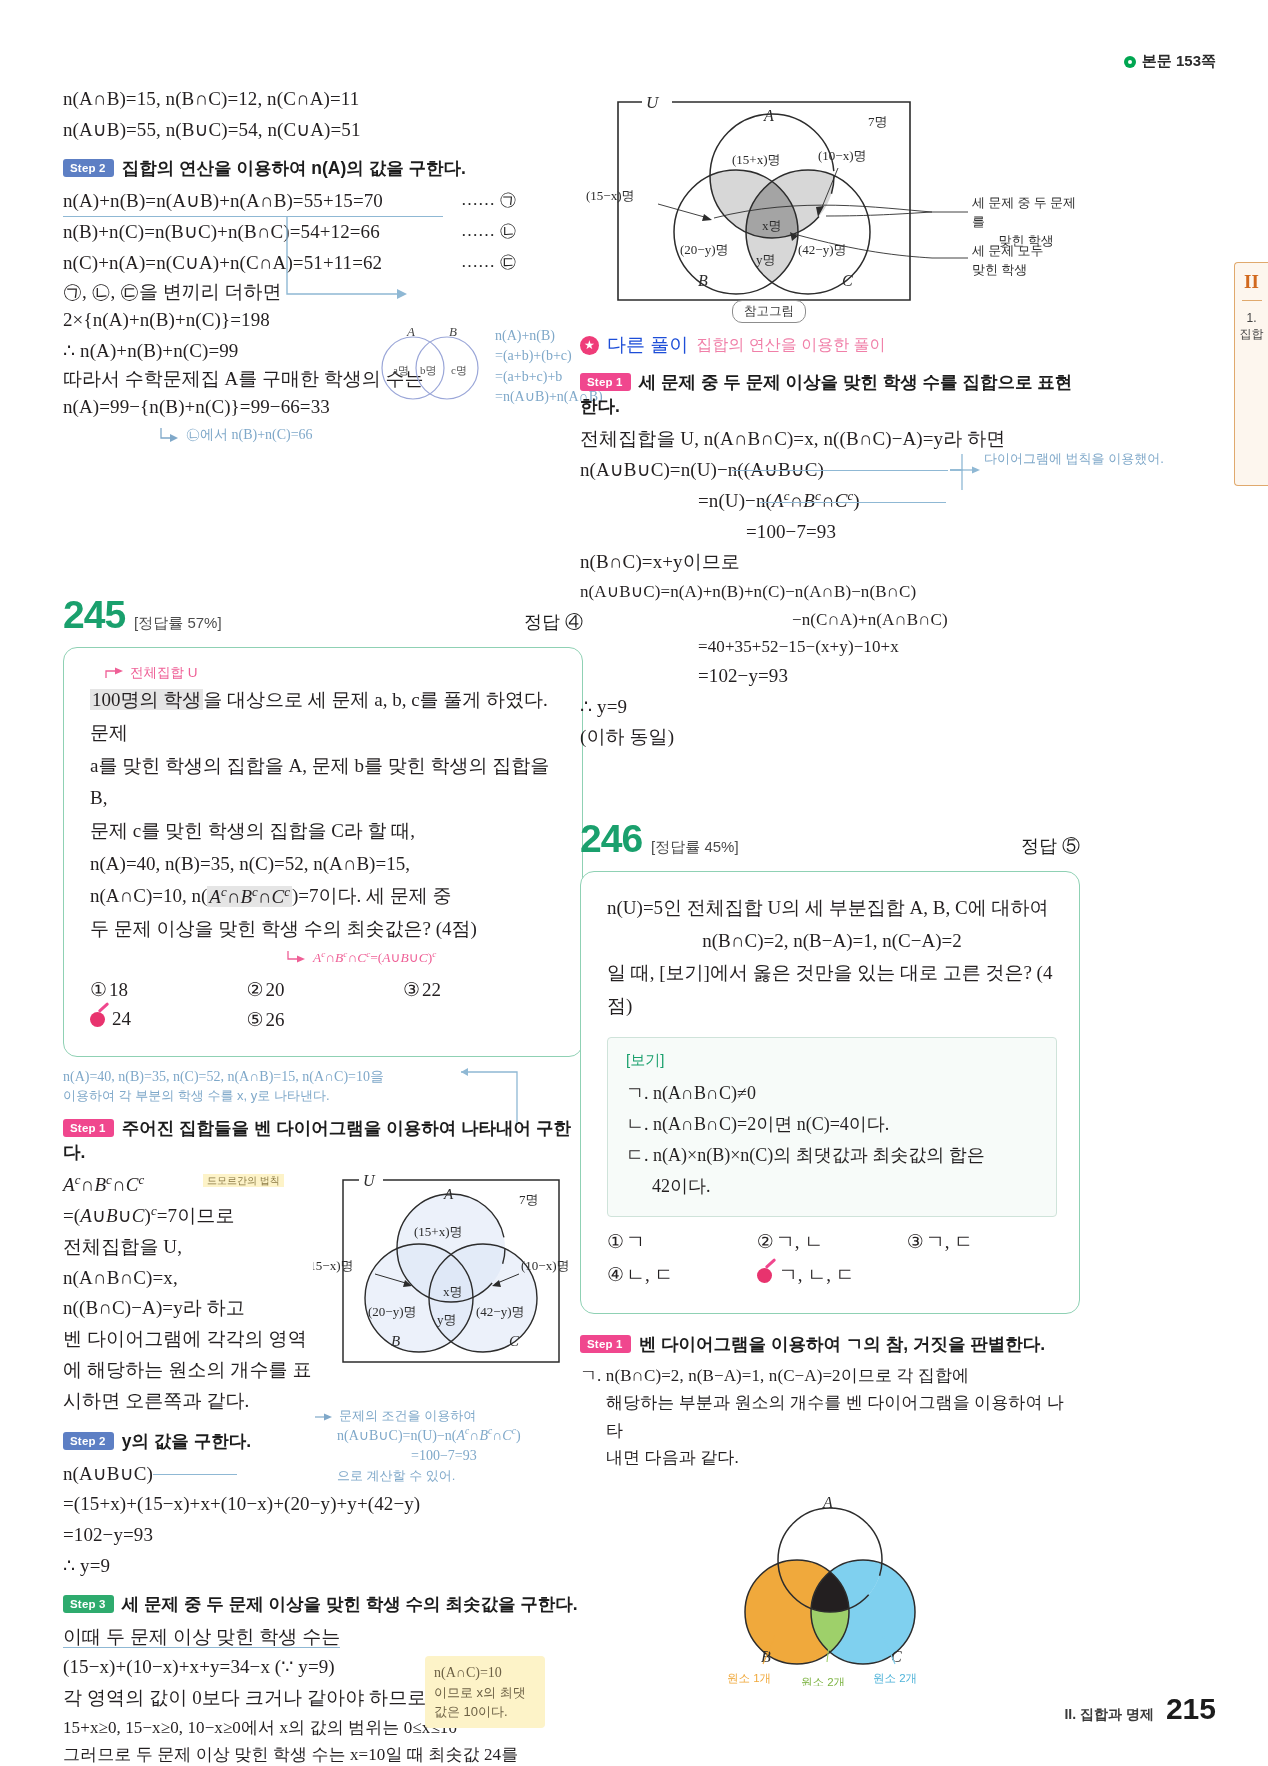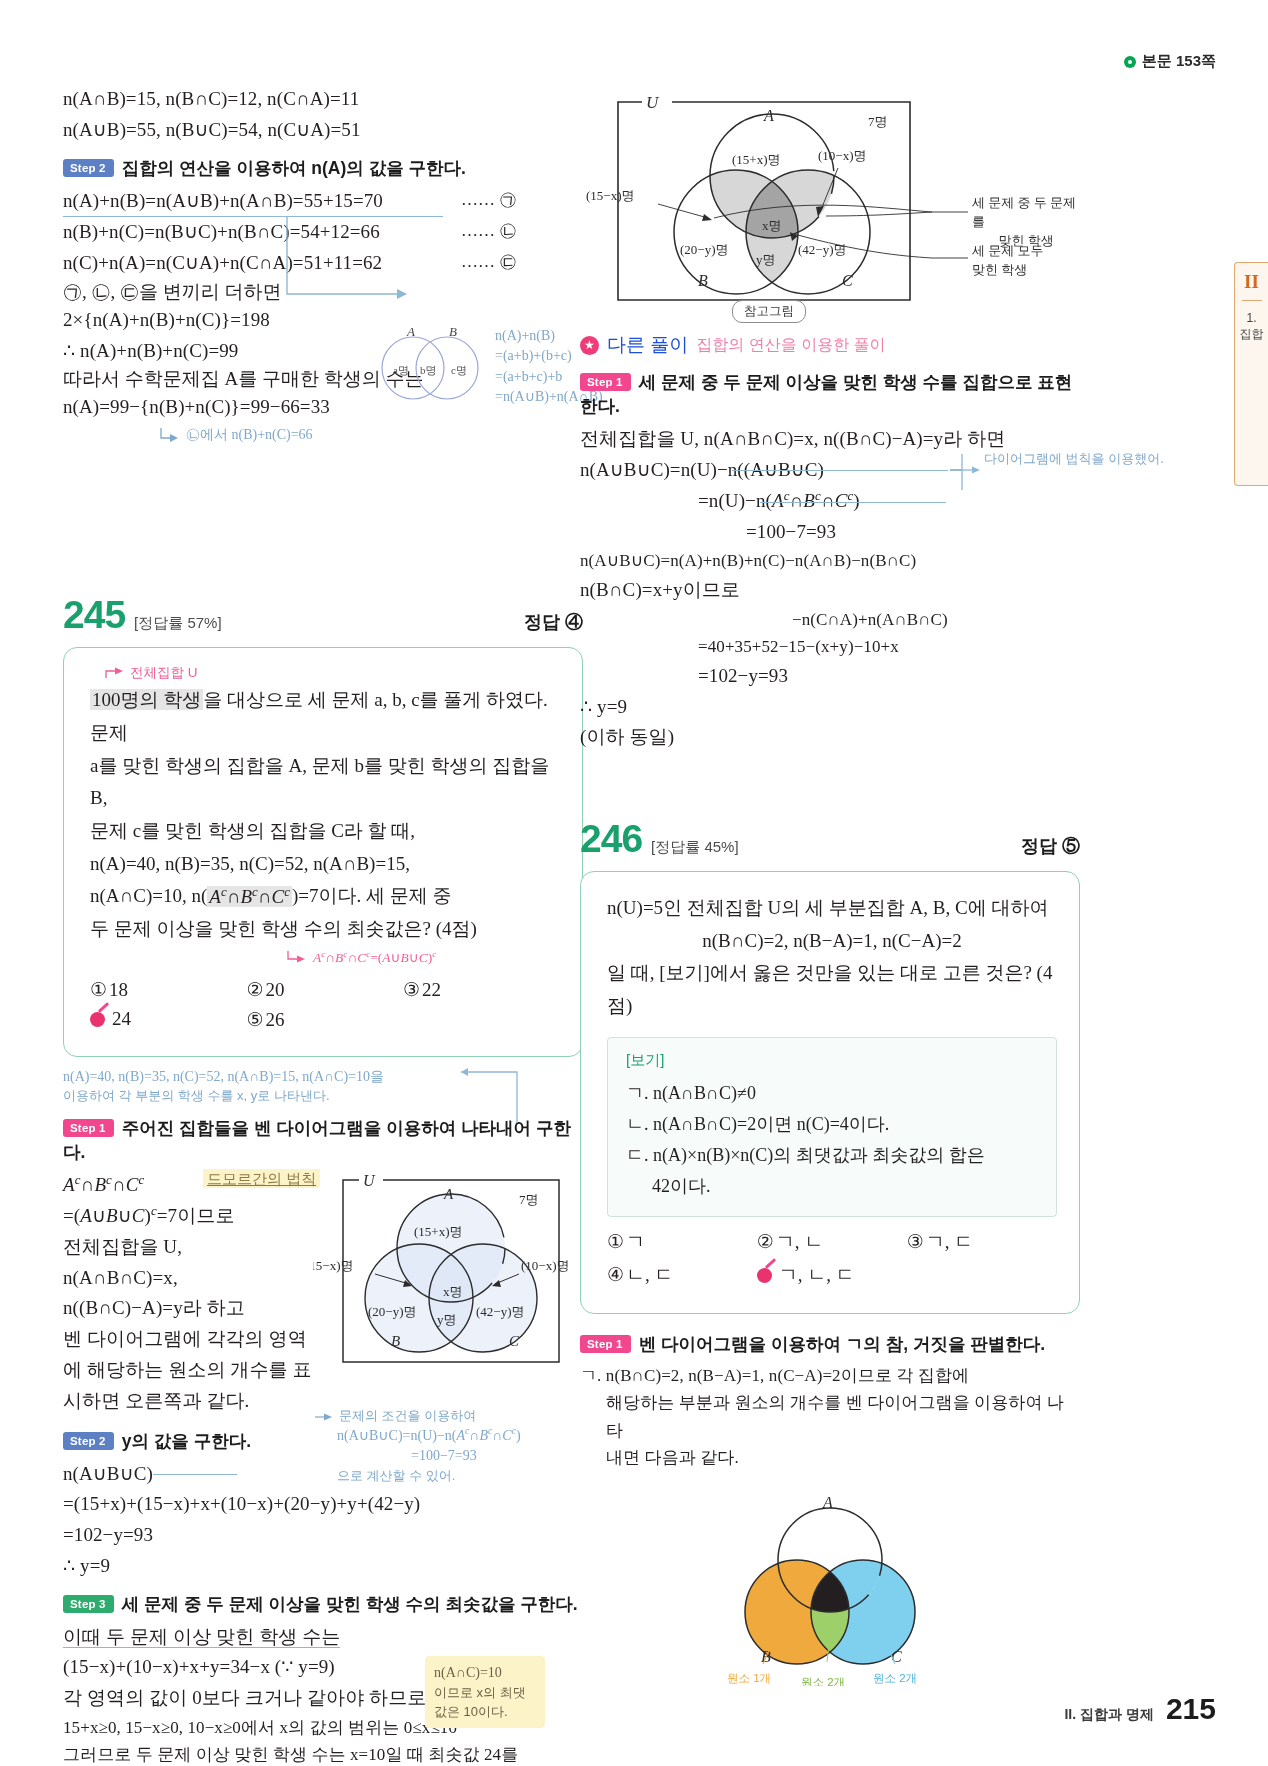--- a/index.html
+++ b/index.html
@@ -77,21 +77,21 @@
     font-family:"Liberation Sans", sans-serif;
     font-size:39px; font-weight:bold; color:#1aa06d; letter-spacing:-1px;
   }
   .prob-rate {
     font-family:"Liberation Sans", sans-serif;
     font-size:15px; color:#4d4d4d; margin-left:9px;
   }
   .prob-ans {
     margin-left:auto;
     font-family:"Liberation Sans", sans-serif;
-    font-size:18px; font-weight:bold; color:#1c1c1c;margin-top:17px;
+    font-size:18px; font-weight:normal; color:#1c1c1c;margin-top:17px;
   }
 
   
   .prob-box {
     border:1.4px solid #8fd1b4; border-radius:14px;
     padding:20px 22px 18px 26px; position:relative;
     background:#fff;
   }
   .prob-box .bodytext { font-size:19px; line-height:1.72; }
   .hl-pink { background:#e5e5e5; padding:0 2px; }
@@ -301,21 +301,21 @@
           <div class="mathline">=(<span class="it">A</span>∪<span class="it">B</span>∪<span class="it">C</span>)<sup class="c">c</sup>=7이므로</div>
           <div class="mathline">전체집합을 U,</div>
           <div class="mathline">n(A∩B∩C)=x,</div>
           <div class="mathline">n((B∩C)−A)=y라 하고</div>
           <div class="mathline">벤 다이어그램에 각각의 영역</div>
           <div class="mathline">에 해당하는 원소의 개수를 표</div>
           <div class="mathline">시하면 오른쪽과 같다.</div>
         </div>
 
         <div style="position:absolute; left:140px; top:0px;">
-          <span class="hl-yellow" style="font-family:'Liberation Sans',sans-serif; font-size:15px; color:#8a7a44;text-decoration:underline;">드모르간의 법칙</span>
+          <span class="hl-yellow" style="font-family:'Liberation Sans',sans-serif; font-size:10px; color:#8a7a44;">드모르간의 법칙</span>
         </div>
 
         <div style="position:absolute; left:250px; top:-4px;">
           <svg width="272" height="210">
 
             <path d="M46,14 L30,14 L30,196 L246,196 L246,14 L70,14" fill="none" stroke="#2c2c2c" stroke-width="1.5"></path>
             <text x="50" y="20" font-family="Liberation Serif, serif" font-size="16" font-style="italic" fill="#2c2c2c">U</text>
 
             <circle cx="138" cy="82" r="54" fill="#dde6f5" fill-opacity="0.55" stroke="none"></circle>
             <circle cx="106" cy="132" r="54" fill="#dde6f5" fill-opacity="0.55" stroke="none"></circle>
@@ -475,22 +475,22 @@
 
     <div class="step-row">
       <span class="step s1">Step 1</span><span>세 문제 중 두 문제 이상을 맞힌 학생 수를 집합으로 표현한다.</span>
     </div>
 
     <div style="position:relative;">
       <div class="mathline">전체집합을 U, n(A∩B∩C)=x, n((B∩C)−A)=y라 하면</div>
       <div class="mathline"><span>n(A∪B∪C)=n(U)−n((A∪B∪C)</span></div>
       <div class="mathline" style="margin-left:118px;">=n(U)−n(<span class="it">A</span><sup class="c">c</sup>∩<span class="it">B</span><sup class="c">c</sup>∩<span class="it">C</span><sup class="c">c</sup>)</div>
       <div class="mathline" style="margin-left:166px;">=100−7=93</div>
+      <div class="mathline">n(B∩C)=x+y이므로</div>
       <div class="mathline sm">n(A∪B∪C)=n(A)+n(B)+n(C)−n(A∩B)−n(B∩C)</div>
-      <div class="mathline">n(B∩C)=x+y이므로</div>
       <div class="mathline sm" style="margin-left:212px;">−n(C∩A)+n(A∩B∩C)</div>
       <div class="mathline sm" style="margin-left:118px;">=40+35+52−15−(x+y)−10+x</div>
       <div class="mathline" style="margin-left:118px;">=102−y=93</div>
       <div class="mathline">∴ y=9</div>
       <div class="mathline">(이하 동일)</div>
 
       <div style="position:absolute; left:152px; top:46px; width:216px; border-bottom:1.3px solid #8fb8d4;"></div>
       <div style="position:absolute; left:180px; top:78px; width:186px; border-bottom:1.3px solid #8fb8d4;"></div>
       <svg width="34" height="46" style="position:absolute; left:368px; top:26px;">
         <path d="M2,20 L14,20 L14,4" fill="none" stroke="#8fb8d4" stroke-width="1.3"></path>

